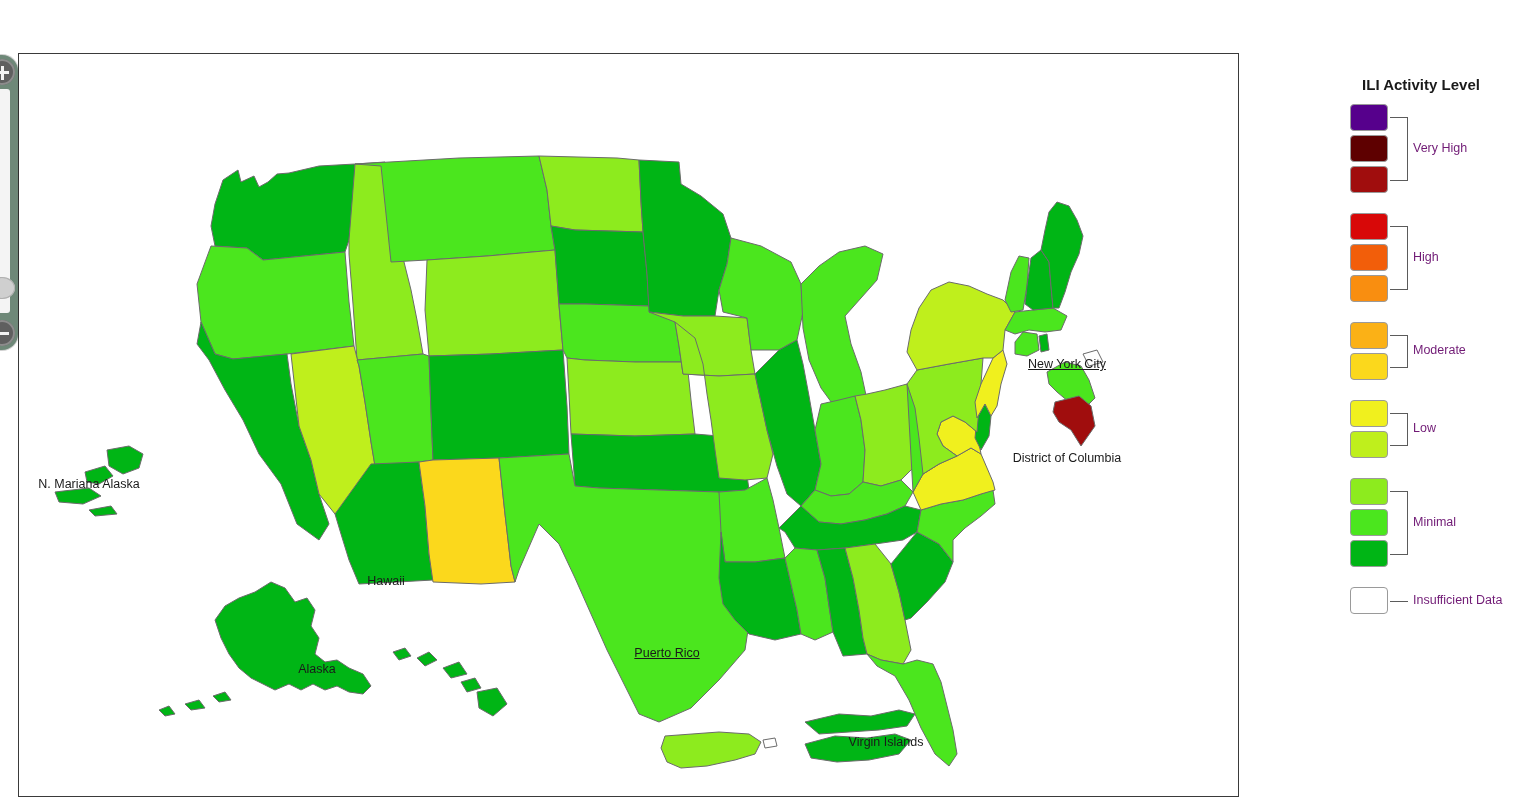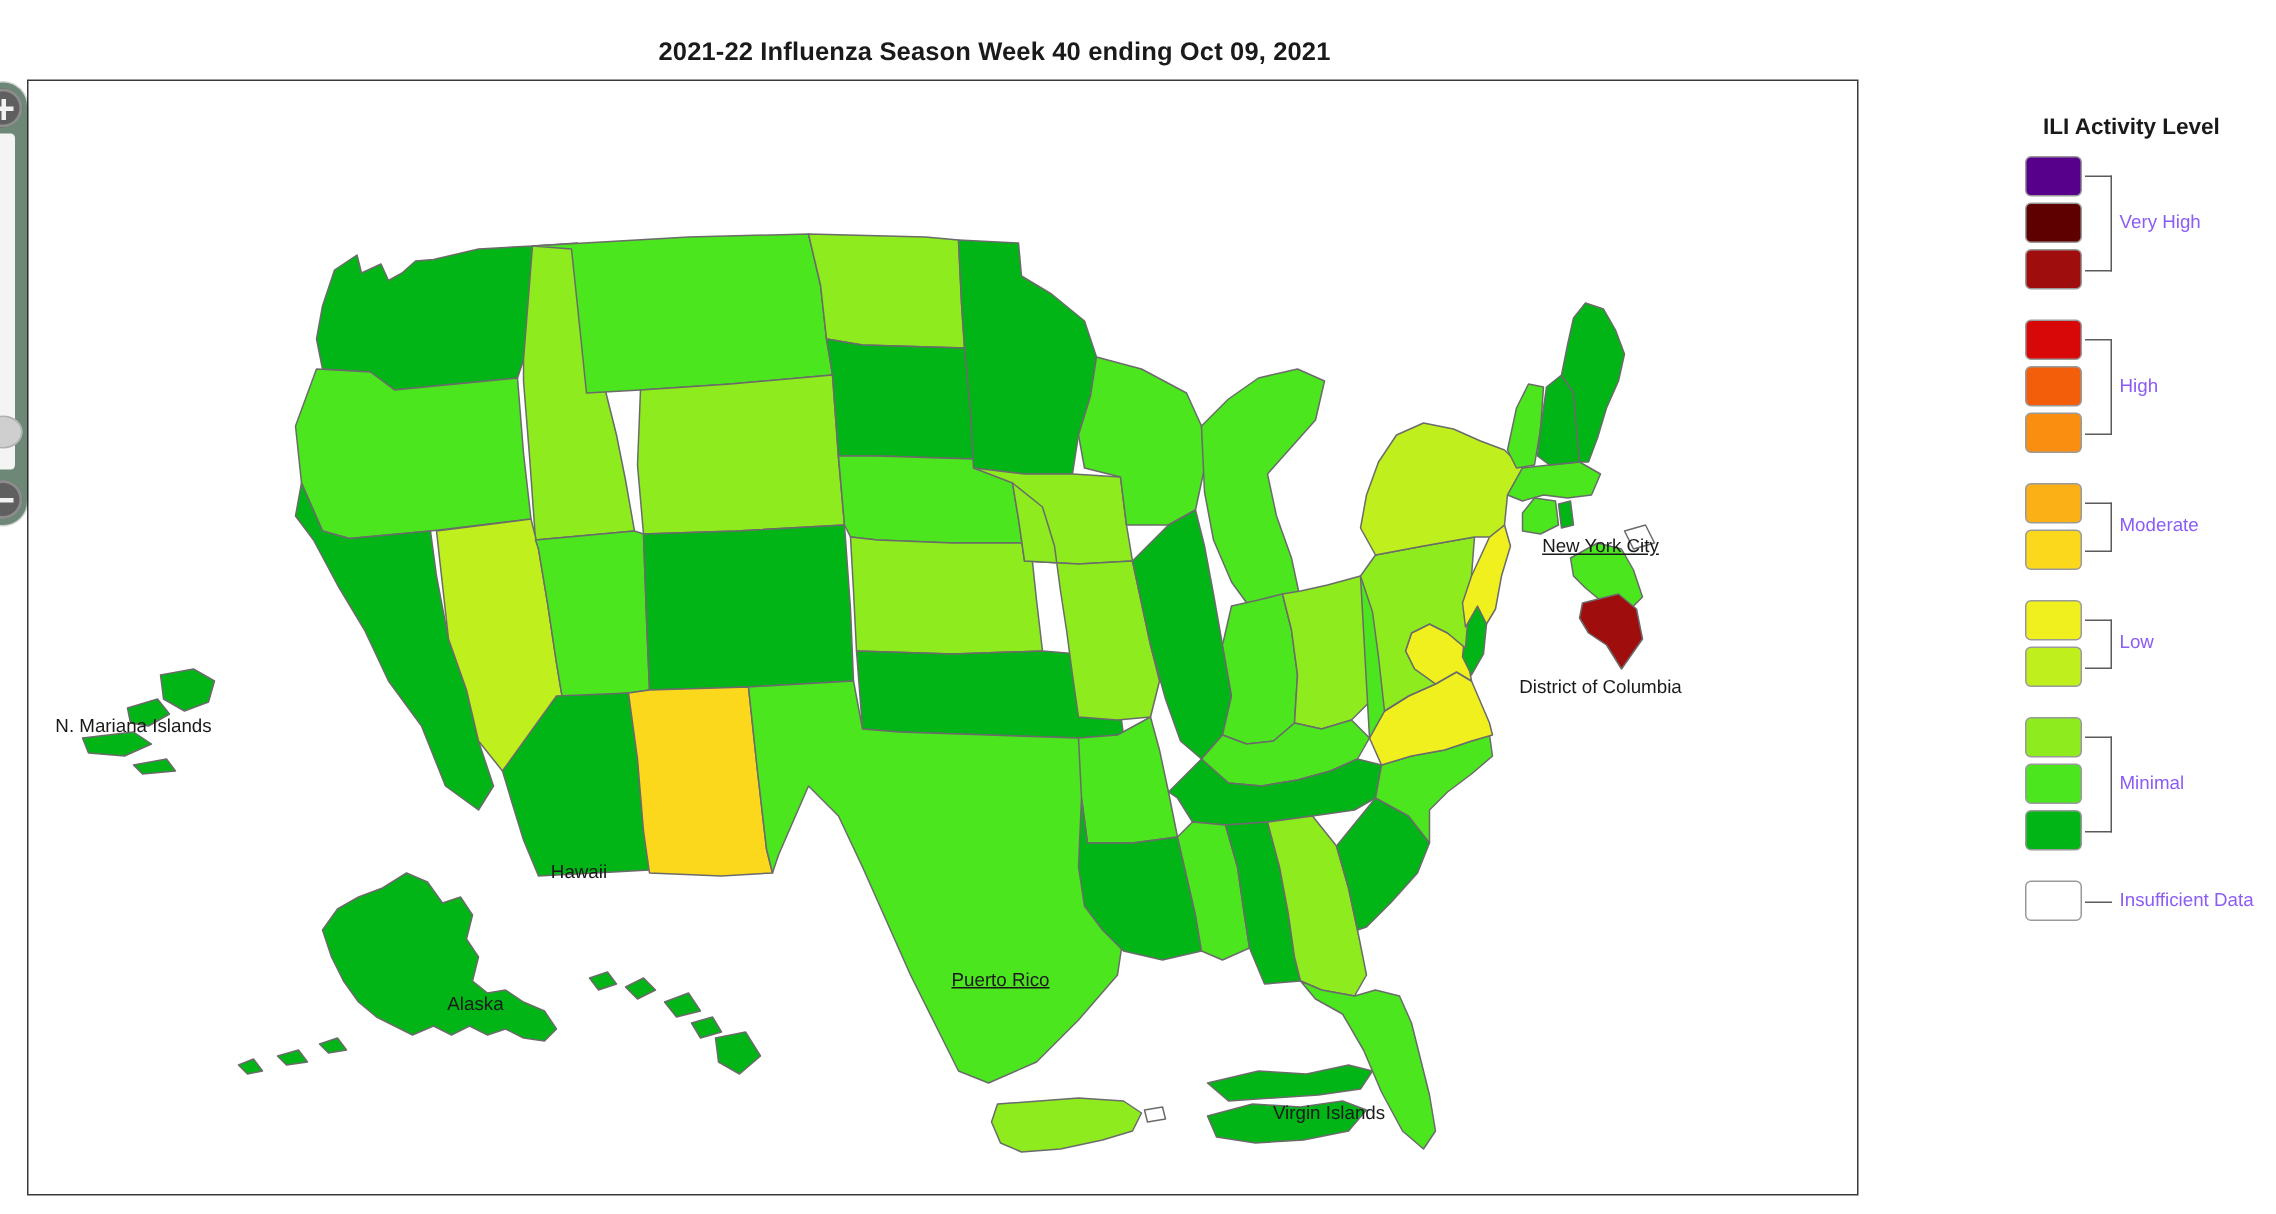--- a/index.html
+++ b/index.html
@@ -54,35 +54,34 @@
   }
   .legend-body{position:relative;width:185px;height:440px;}
   .swatch{
     position:absolute;left:18px;width:38px;height:27px;
     border:1px solid #9a9a9a;border-radius:4px;box-sizing:border-box;
   }
   .bracket{position:absolute;border:1px solid #5b5b5b;border-left:none;
            width:18px;box-sizing:border-box;}
   .dash{position:absolute;height:0;border-top:1px solid #5b5b5b;width:18px;}
   .leg-label{
-    position:absolute;font-size:12.5px;color:#8b5cf6;white-space:nowrap;
+    position:absolute;font-size:12.5px;color:#701a75;white-space:nowrap;
   }
 
   
   .map-label{
     position:absolute;font-size:12.5px;color:#1a1a1a;white-space:nowrap;
     transform:translateX(-50%);
   }
 </style>
 </head>
 <body>
 
 <div id="root">
 
-  <div class="title">2021-22 Influenza Season Week 40 ending Oct 09, 2021</div>
 
   <div class="map-panel">
     <svg class="map-svg" width="1219" height="742" viewBox="0 0 1219 742">
       <g id="regions" stroke="#6b6b6b" stroke-width="1" stroke-linejoin="round">
           <polygon points="204,126 219,116 222,128 235,122 240,133 249,128 258,120 270,119 300,112 336,110 334,150 330,186 326,198 244,206 228,194 196,192 192,172 196,150" fill="#00B515">
             <title>Washington</title>
           </polygon>
           <polygon points="192,192 228,194 244,206 326,198 330,248 335,292 268,300 214,305 196,300 182,268 178,230" fill="#4BE61E">
             <title>Oregon</title>
           </polygon>
@@ -283,21 +282,21 @@
           <polygon points="1064,300 1078,296 1084,308 1070,312" fill="#ffffff">
             <title>NYC</title>
           </polygon>
           <polygon points="1036,348 1060,342 1072,352 1076,372 1062,392 1052,376 1040,368 1034,358" fill="#A00D0D">
             <title>District of Columbia</title>
           </polygon>
         </g>
     </svg>
 
     <div id="map-labels">
-        <div class="map-label" style="left: 70px; top: 423px;">N. Mariana Islands</div>
+        <div class="map-label" style="left: 70px; top: 423px;">N. Mariana Alaska</div>
         <div class="map-label" style="left: 367px; top: 520px;">Hawaii</div>
         <div class="map-label" style="left: 298px; top: 608px;">Alaska</div>
         <div class="map-label" style="left: 648px; top: 592px; text-decoration: underline;">Puerto Rico</div>
         <div class="map-label" style="left: 867px; top: 681px;">Virgin Islands</div>
         <div class="map-label" style="left: 1048px; top: 303px; text-decoration: underline;">New York City</div>
         <div class="map-label" style="left: 1048px; top: 397px;">District of Columbia</div>
       </div>
   </div>
 
   <div class="zoom-ctl">

